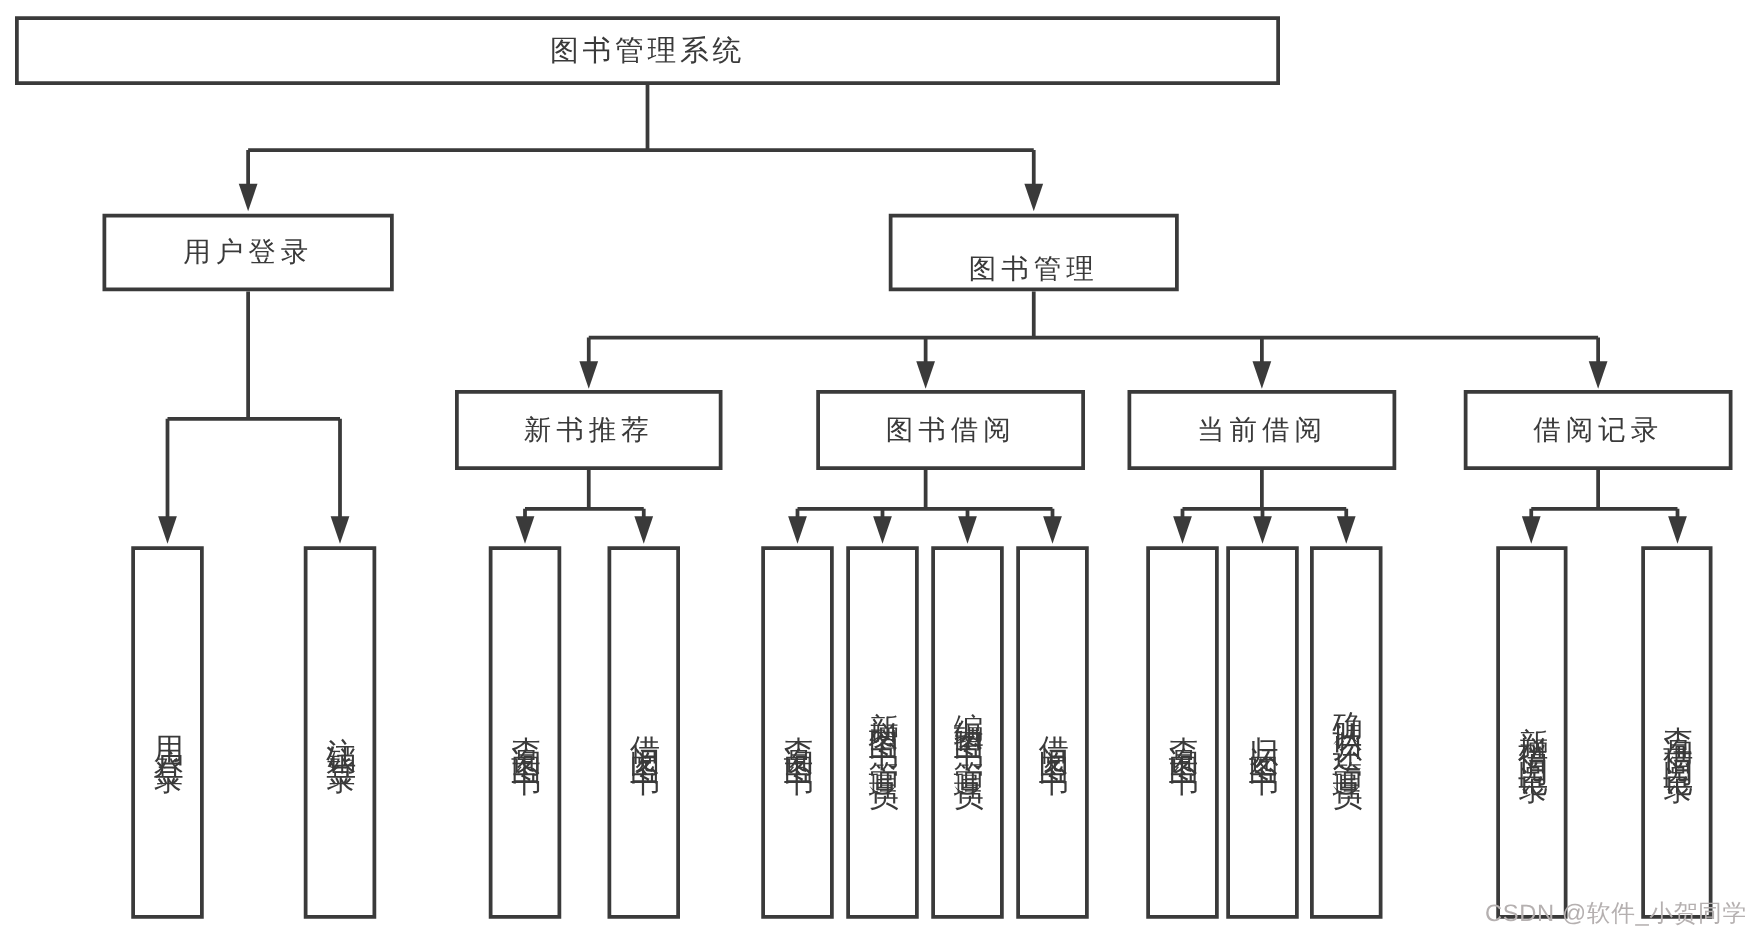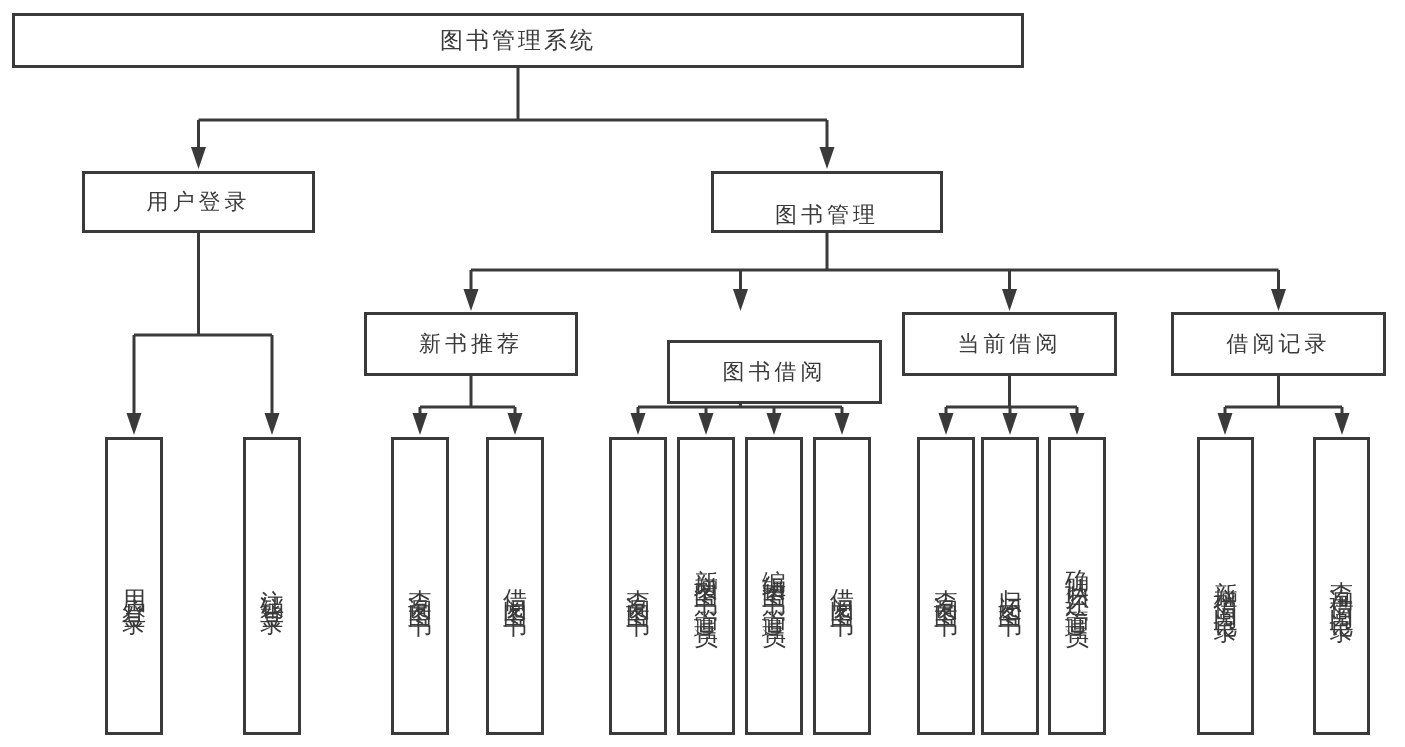--- a/index.html
+++ b/index.html
@@ -51,21 +51,21 @@
     letter-spacing: 8px;
     line-height: 1;
     white-space: nowrap;
   }
   
   .n-root { left: 12px;  top: 13px;  width: 1012px; height: 55px; }
   .n-l2a  { left: 82px;  top: 171px; width: 233px;  height: 62px; }
   .n-l2b  { left: 711px; top: 171px; width: 232px;  height: 62px; align-items: flex-end; }
   .lvl3   { top: 312px; height: 64px; width: 215px; }
   .n-l3a  { left: 364px; width: 214px; }
-  .n-l3b  { left: 667px; margin-top: 28px; }
+  .n-l3b  { left: 653px; }
   .n-l3c  { left: 902px; font-family: Liberation Serif, serif; }
   .n-l3d  { left: 1171px; }
   .leaf   { top: 437px; height: 298px; width: 58px; }
   .n-g1a { left: 105px; }  .n-g1b { left: 243px; }
   .n-g2a { left: 391px; }  .n-g2b { left: 486px; }
   .n-g3a { left: 609px; }  .n-g3b { left: 677px; }
   .n-g3c { left: 745px; }  .n-g3d { left: 813px; }
   .n-g4a { left: 917px; }  .n-g4b { left: 981px; }
   .n-g4c { left: 1048px; }
   .n-g5a { left: 1197px; width: 57px; }
@@ -179,14 +179,15 @@
     <span class="vtext">确认归还（管理员）</span>
   </div>
 
   <div class="box leaf n-g5a">
     <span class="vtext">新增借阅记录</span>
   </div>
   <div class="box leaf n-g5b">
     <span class="vtext">查询借阅记录</span>
   </div>
 
+  <div class="watermark">CSDN @软件_小贺同学</div>
 
 </div>
 
 </body></html>

